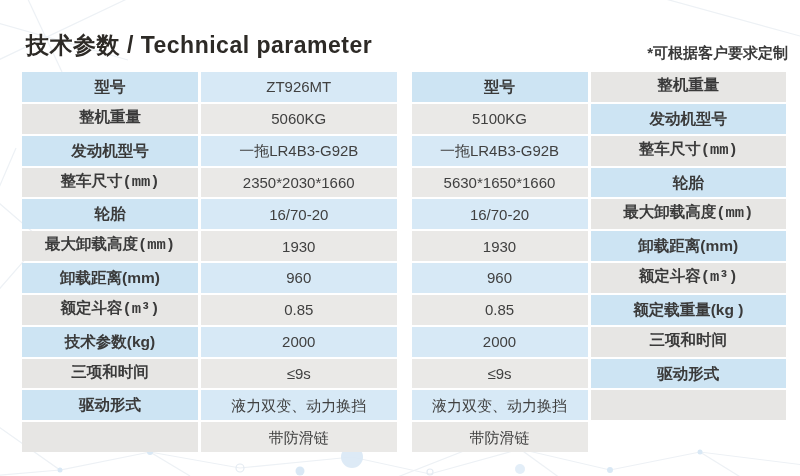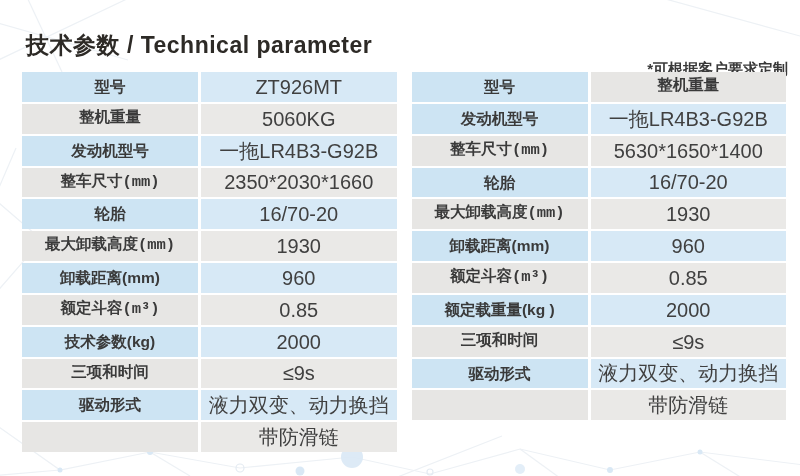--- a/index.html
+++ b/index.html
@@ -14,40 +14,40 @@
   .deco{position:absolute;left:0;top:0;z-index:0;}
   .content{position:relative;z-index:1;width:100%;height:100%;}
 
   .header-title{
     position:absolute;left:22px;top:26px;
     font-size:23px;font-weight:bold;
     color:#2d2a26;letter-spacing:.5px;margin:4px;
     white-space:nowrap;
   }
   .header-note{
-    position:absolute;right:12px;top:60px;
+    position:absolute;right:12px;top:44px;
     font-size:15px;font-weight:bold;color:#3a3a3a;
     white-space:nowrap;
   }
 
   .tables{
     position:absolute;left:22px;top:72px;
     width:764px;height:380px;
     display:flex;gap:15px;
   }
   .spec-table{
     flex:1;
     display:grid;
     grid-template-columns:176px 1fr;
     grid-template-rows:repeat(12,1fr);
     column-gap:3px;row-gap:2px;
   }
   .cell{
     display:flex;align-items:center;justify-content:center;
-    font-size:20px;line-height:1;
+    font-size:15px;line-height:1;
     white-space:nowrap;
   }
   .cell.label{font-weight:bold;font-size:15.5px;color:#3a3a3a;}
   .cell.value{font-weight:normal;color:#404040;}
   .cell.label.c-blue{background:var(--row-blue-label,#cde4f3);}
   .cell.value.c-blue{background:var(--row-blue-value,#d7e9f6);}
   .cell.label.c-gray{background:var(--row-gray-label,#e7e6e4);font-family:Liberation Mono, monospace;}
   .cell.value.c-gray{background:var(--row-gray-value,#eae9e7);}
 </style>
 </head>
@@ -122,26 +122,27 @@
   <div class="cell label c-blue">驱动形式</div>
   <div class="cell value c-blue">液力双变、动力换挡</div>
 
   <div class="cell label c-gray"></div>
   <div class="cell value c-gray">带防滑链</div>
 </div>
     <div class="spec-table">
   <div class="cell label c-blue">型号</div>
 
   <div class="cell label c-gray">整机重量</div>
+  <div class="cell value c-gray">5100KG</div>
 
   <div class="cell label c-blue">发动机型号</div>
   <div class="cell value c-blue">一拖LR4B3-G92B</div>
 
   <div class="cell label c-gray">整车尺寸(mm)</div>
-  <div class="cell value c-gray">5630*1650*1400</div>
+  <div class="cell value c-gray">5630*1650*1660</div>
 
   <div class="cell label c-blue">轮胎</div>
   <div class="cell value c-blue">16/70-20</div>
 
   <div class="cell label c-gray">最大卸载高度(mm)</div>
   <div class="cell value c-gray">1930</div>
 
   <div class="cell label c-blue">卸载距离(mm)</div>
   <div class="cell value c-blue">960</div>
 

